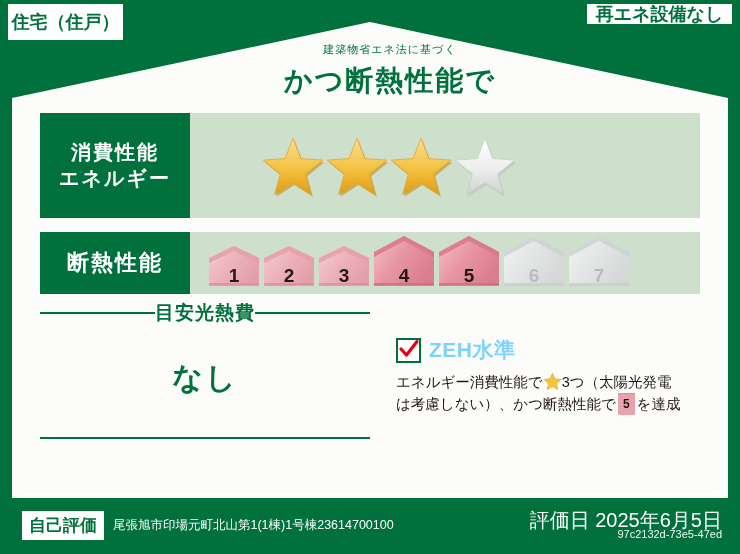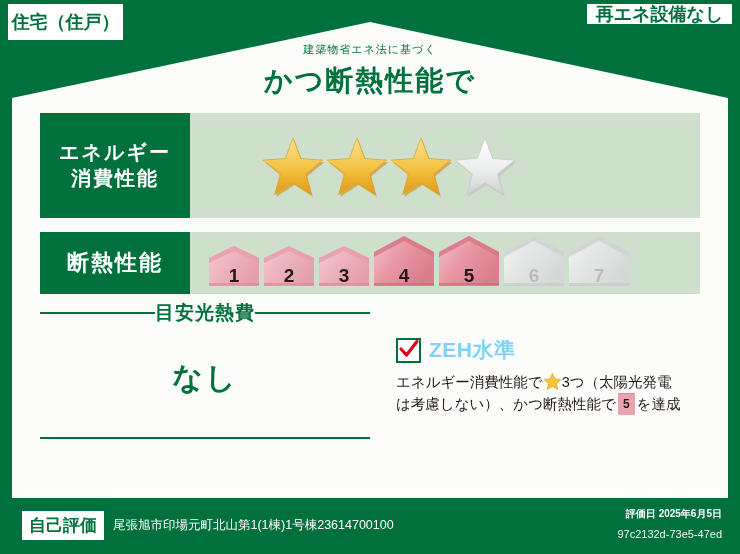--- a/index.html
+++ b/index.html
@@ -3,21 +3,21 @@
 <meta charset="utf-8">
 <style>
   html,body{margin:0;padding:0;}
   body{
     width:740px;height:554px;
     background:#00713C;
     font-family:"Liberation Sans","DejaVu Sans",sans-serif;
     overflow:hidden;
     position:relative;
   }
-  #root{position:absolute;inset:0;}
+  #root{position:absolute;inset:0;padding-left:20px;}
 
   
   .house-panel{
     position:absolute;left:0;top:0;width:740px;height:498px;
     z-index:1;
   }
   .house-panel svg{display:block;}
 
   
   .tag{
@@ -95,21 +95,21 @@
 
   
   .footer{position:absolute;z-index:6;left:0;bottom:0;width:740px;height:56px;color:#fff;}
   .footer-line{position:absolute;left:22px;top:-4px;width:696px;height:2px;background:#ffffff;opacity:.9;}
   .self-eval{
     position:absolute;left:22px;top:13px;
     background:#fff;color:#00713C;font-weight:bold;font-size:17px;
     padding:3px 7px;letter-spacing:0px;
   }
   .addr{position:absolute;left:113px;top:19px;font-size:12.5px;white-space:nowrap;}
-  .eval-date{position:absolute;right:18px;top:9px;font-size:10px;font-weight:bold;text-align:right;white-space:nowrap;}
+  .eval-date{position:absolute;right:18px;top:9px;font-size:20px;font-weight:normal;text-align:right;white-space:nowrap;}
   .eval-id{position:absolute;right:18px;top:30px;font-size:11px;text-align:right;white-space:nowrap;opacity:.95;}
 </style>
 </head>
 <body>
 
 <div id="root">
 
   <div class="house-panel">
     <svg width="740" height="498" viewBox="0 0 740 498" xmlns="http://www.w3.org/2000/svg">
       <polygon points="370,22 728,98 728,498 12,498 12,98" fill="#FCFDFB"></polygon>
@@ -121,22 +121,22 @@
   </div>
   <div class="tag tag-right">
     <span>再エネ設備なし</span>
   </div>
 
   <div class="hdr hdr-sub">建築物省エネ法に基づく</div>
   <div class="hdr hdr-main">かつ断熱性能で</div>
 
   <div class="row" id="row-energy">
     <div class="row-label">
+      <span>消費性能</span>
       <span>エネルギー</span>
-      <span>消費性能</span>
     </div>
     <div class="row-body">
       <div class="stars" id="stars">
           <svg class="star" viewBox="0 0 100 96">
             <defs>
               <linearGradient id="sg0" x1="0" y1="0" x2="0" y2="1">
                 <stop offset="0%" stop-color="#FBDF8E"></stop>
                 <stop offset="55%" stop-color="#F3C242"></stop>
                 <stop offset="100%" stop-color="#E09A16"></stop>
               </linearGradient>

